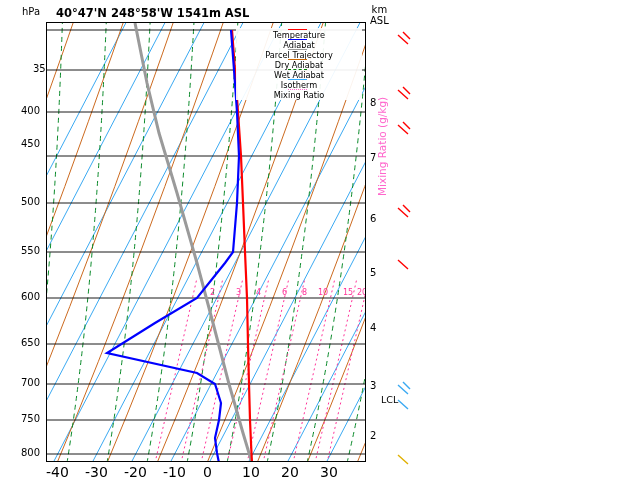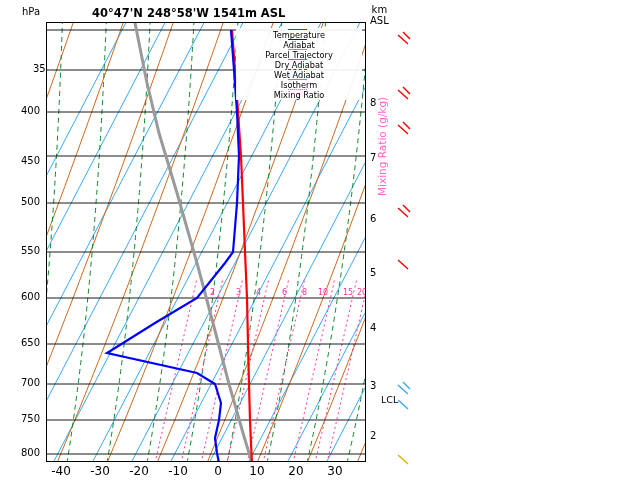--- a/index.html
+++ b/index.html
@@ -1,26 +1,26 @@
 <!DOCTYPE html>
 <html><head>
 <meta charset="utf-8">
 <style>
   html,body{margin:0;padding:0;}
   body{width:629px;height:486px;background:#ffffff;font-family:"DejaVu Sans",sans-serif;position:relative;overflow:hidden;}
   .abs{position:absolute;}
   
   #skewt-panel{left:0;top:0;width:404px;height:486px;}
-  #plot-title{left:56px;top:6px;font-size:11.5px;font-weight:bold;color:#000;letter-spacing:0px;margin-left:36px;}
+  #plot-title{left:56px;top:6px;font-size:11.5px;font-weight:bold;color:#000;letter-spacing:0px;}
   #hpa-label{left:22px;top:6px;font-size:10px;color:#000;}
   #km-label{left:370px;top:4px;font-size:10px;color:#000;line-height:11px;text-align:center;}
   #chart-frame{left:46px;top:22px;width:320px;height:440px;border:1px solid #000;box-sizing:border-box;overflow:hidden;background:#fff;}
   #chart-svg{position:absolute;left:0;top:0;}
   .ytick{position:absolute;font-size:10px;color:#000;text-align:right;width:40px;}
-  .xtick{position:absolute;font-size:12px;color:#000;text-align:center;width:30px;}
+  .xtick{position:absolute;font-size:14px;color:#000;width:30px;}
   .kmtick{position:absolute;font-size:10px;color:#000;text-align:left;}
   #xaxis-label{left:46px;top:470px;width:320px;text-align:center;font-size:10.5px;color:#000;}
   #mixing-label{left:376px;top:196px;font-size:10.5px;color:#ff66cc;transform:rotate(-90deg);transform-origin:left top;white-space:nowrap;}
   #legend{left:236px;top:28px;width:122px;font-size:8.2px;color:#000;background:rgba(255,255,255,0.92);border:0;padding:1px 2px;line-height:10.2px;}
   .legend-row{display:flex;align-items:center;height:10px;flex-direction:column;}
   .legend-swatch{width:19px;height:0;border-top-width:1.6px;border-top-style:solid;margin-right:4px;}
   .lcl-label{position:absolute;font-size:9.5px;color:#000;}
   .mix-num{position:absolute;font-size:8px;color:#ff3399;}
   
   #right-col{left:404px;top:0;width:225px;height:486px;}
@@ -31,21 +31,21 @@
 
 <div id="skewt-panel" class="abs">
 
   <div class="abs" id="hpa-label">hPa</div>
   <div class="abs" id="plot-title">40°47'N 248°58'W 1541m ASL</div>
   <div class="abs" id="km-label">km<br>ASL</div>
 
   <div class="ytick" style="left:0px;top:24px;padding-left:29px;">300</div>
   <div class="ytick" style="left:0px;top:63px;padding-left:12px;">350</div>
   <div class="ytick" style="left:0px;top:105px;">400</div>
-  <div class="ytick" style="left:0px;top:155px;">450</div>
+  <div class="ytick" style="left:0px;top:138px;">450</div>
   <div class="ytick" style="left:0px;top:196px;text-align:right;">500</div>
   <div class="ytick" style="left:0px;top:245px;">550</div>
   <div class="ytick" style="left:0px;top:291px;">600</div>
   <div class="ytick" style="left:0px;top:337px;">650</div>
   <div class="ytick" style="left:0px;top:377px;">700</div>
   <div class="ytick" style="left:0px;top:413px;">750</div>
   <div class="ytick" style="left:0px;top:447px;">800</div>
 
   <div class="xtick" style="left:46px;top:464px;">-40</div>
   <div class="xtick" style="left:85px;top:464px;">-30</div>

